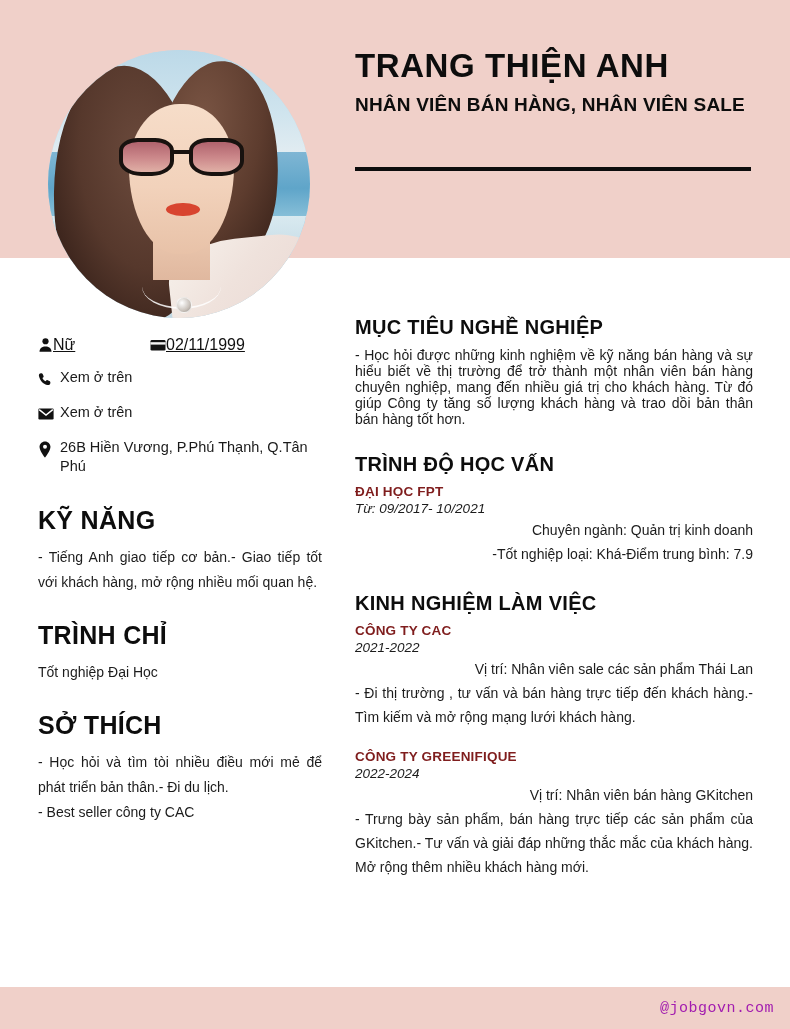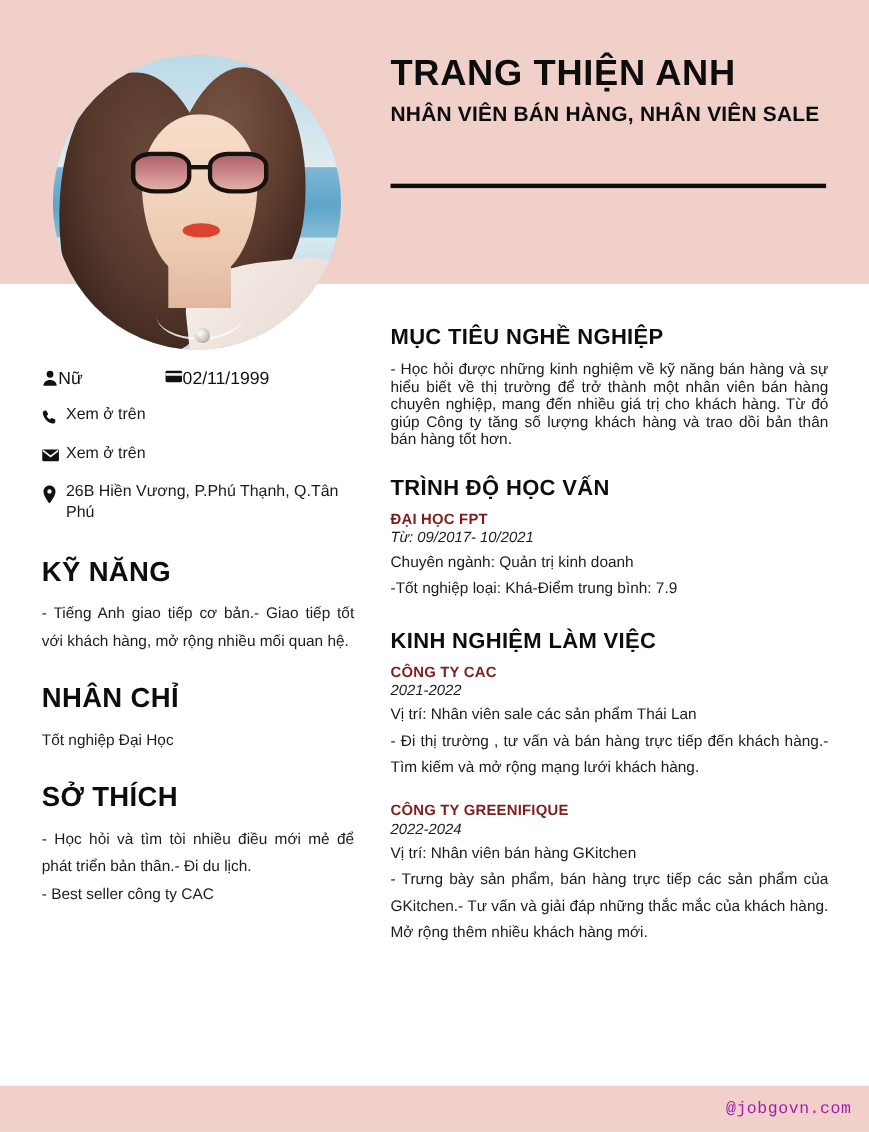--- a/index.html
+++ b/index.html
@@ -120,36 +120,36 @@
   }
   .rule{
     position:absolute;left:355px;top:167px;width:396px;height:4px;background:#0d0d0d;
   }
 
   
   .left-col{
     position:absolute;left:38px;top:336px;width:284px;
   }
   .right-col{
-    position:absolute;left:355px;top:296px;width:398px;
+    position:absolute;left:355px;top:316px;width:398px;
   }
 
   
   .contact-row{
     display:flex;align-items:flex-start;margin-bottom:14px;
   }
   .contact-row .ic{
     width:22px;min-width:22px;height:20px;display:flex;align-items:center;justify-content:flex-start;
     margin-top:1px;
   }
   .contact-row .txt{
     font-size:14.5px;line-height:19px;color:#1a1a1a;
   }
   .row-inline{display:flex;align-items:flex-start;margin-bottom:14px;}
-  .row-inline .cell{display:flex;align-items:flex-start;}
+  .row-inline .cell{display:flex;align-items:center;text-decoration:underline;}
   .row-inline .cell.first{width:112px;}
 
   
   .sec-h{
     font-size:25px;font-weight:bold;letter-spacing:.3px;color:#0d0d0d;
     margin:26px 0 10px 0;
   }
   .sec-h.first{margin-top:30px;}
   .sec-p{
     font-size:14px;line-height:25px;color:#1c1c1c;text-align:justify;margin:0;
@@ -165,21 +165,21 @@
     font-size:14px;line-height:16px;color:#1c1c1c;text-align:justify;margin:0;
   }
   .org{
     font-size:13.5px;font-weight:bold;letter-spacing:.2px;color:#7f1d1d;margin:0 0 2px 0;
   }
   .org.gap{margin-top:20px;}
   .period{
     font-size:13.5px;font-style:italic;color:#1c1c1c;margin:0 0 2px 0;
   }
   .line{
-    font-size:14px;line-height:24px;color:#1c1c1c;margin:0;
+    font-size:14px;line-height:24px;color:#1c1c1c;margin:0;text-align:right;
   }
   .line.justify{text-align:justify;}
 
   
   .footer-band{
     position:absolute;left:0;bottom:0;width:790px;height:42px;background:#f0d0c9;
   }
   .watermark{
     position:absolute;right:44px;bottom:12px;
     font-family:"Liberation Mono","DejaVu Sans Mono",monospace;
@@ -270,21 +270,21 @@
             <path d="M7 0.4C3.8 0.4 1.2 3 1.2 6.2c0 4.3 5.1 10.7 5.3 11 .2.2.7.2.9 0 .2-.3 5.4-6.7 5.4-11C12.8 3 10.2.4 7 .4z" fill="#111"></path>
             <circle cx="7" cy="6.1" r="2.1" fill="#fff"></circle>
           </svg>
       </span>
       <span class="txt">26B Hiền Vương, P.Phú Thạnh, Q.Tân Phú</span>
     </div>
 
     <div class="sec-h first">KỸ NĂNG</div>
     <p class="sec-p">- Tiếng Anh giao tiếp cơ bản.- Giao tiếp tốt với khách hàng, mở rộng nhiều mối quan hệ.</p>
 
-    <div class="sec-h">NHÂN CHỈ</div>
+    <div class="sec-h">TRÌNH CHỈ</div>
     <p class="sec-p">Tốt nghiệp Đại Học</p>
 
     <div class="sec-h">SỞ THÍCH</div>
     <p class="sec-p">- Học hỏi và tìm tòi nhiều điều mới mẻ để phát triển bản thân.- Đi du lịch.</p>
 
     <p class="sec-p">- Best seller công ty CAC</p>
   </div>
 
   <div class="right-col">
 

